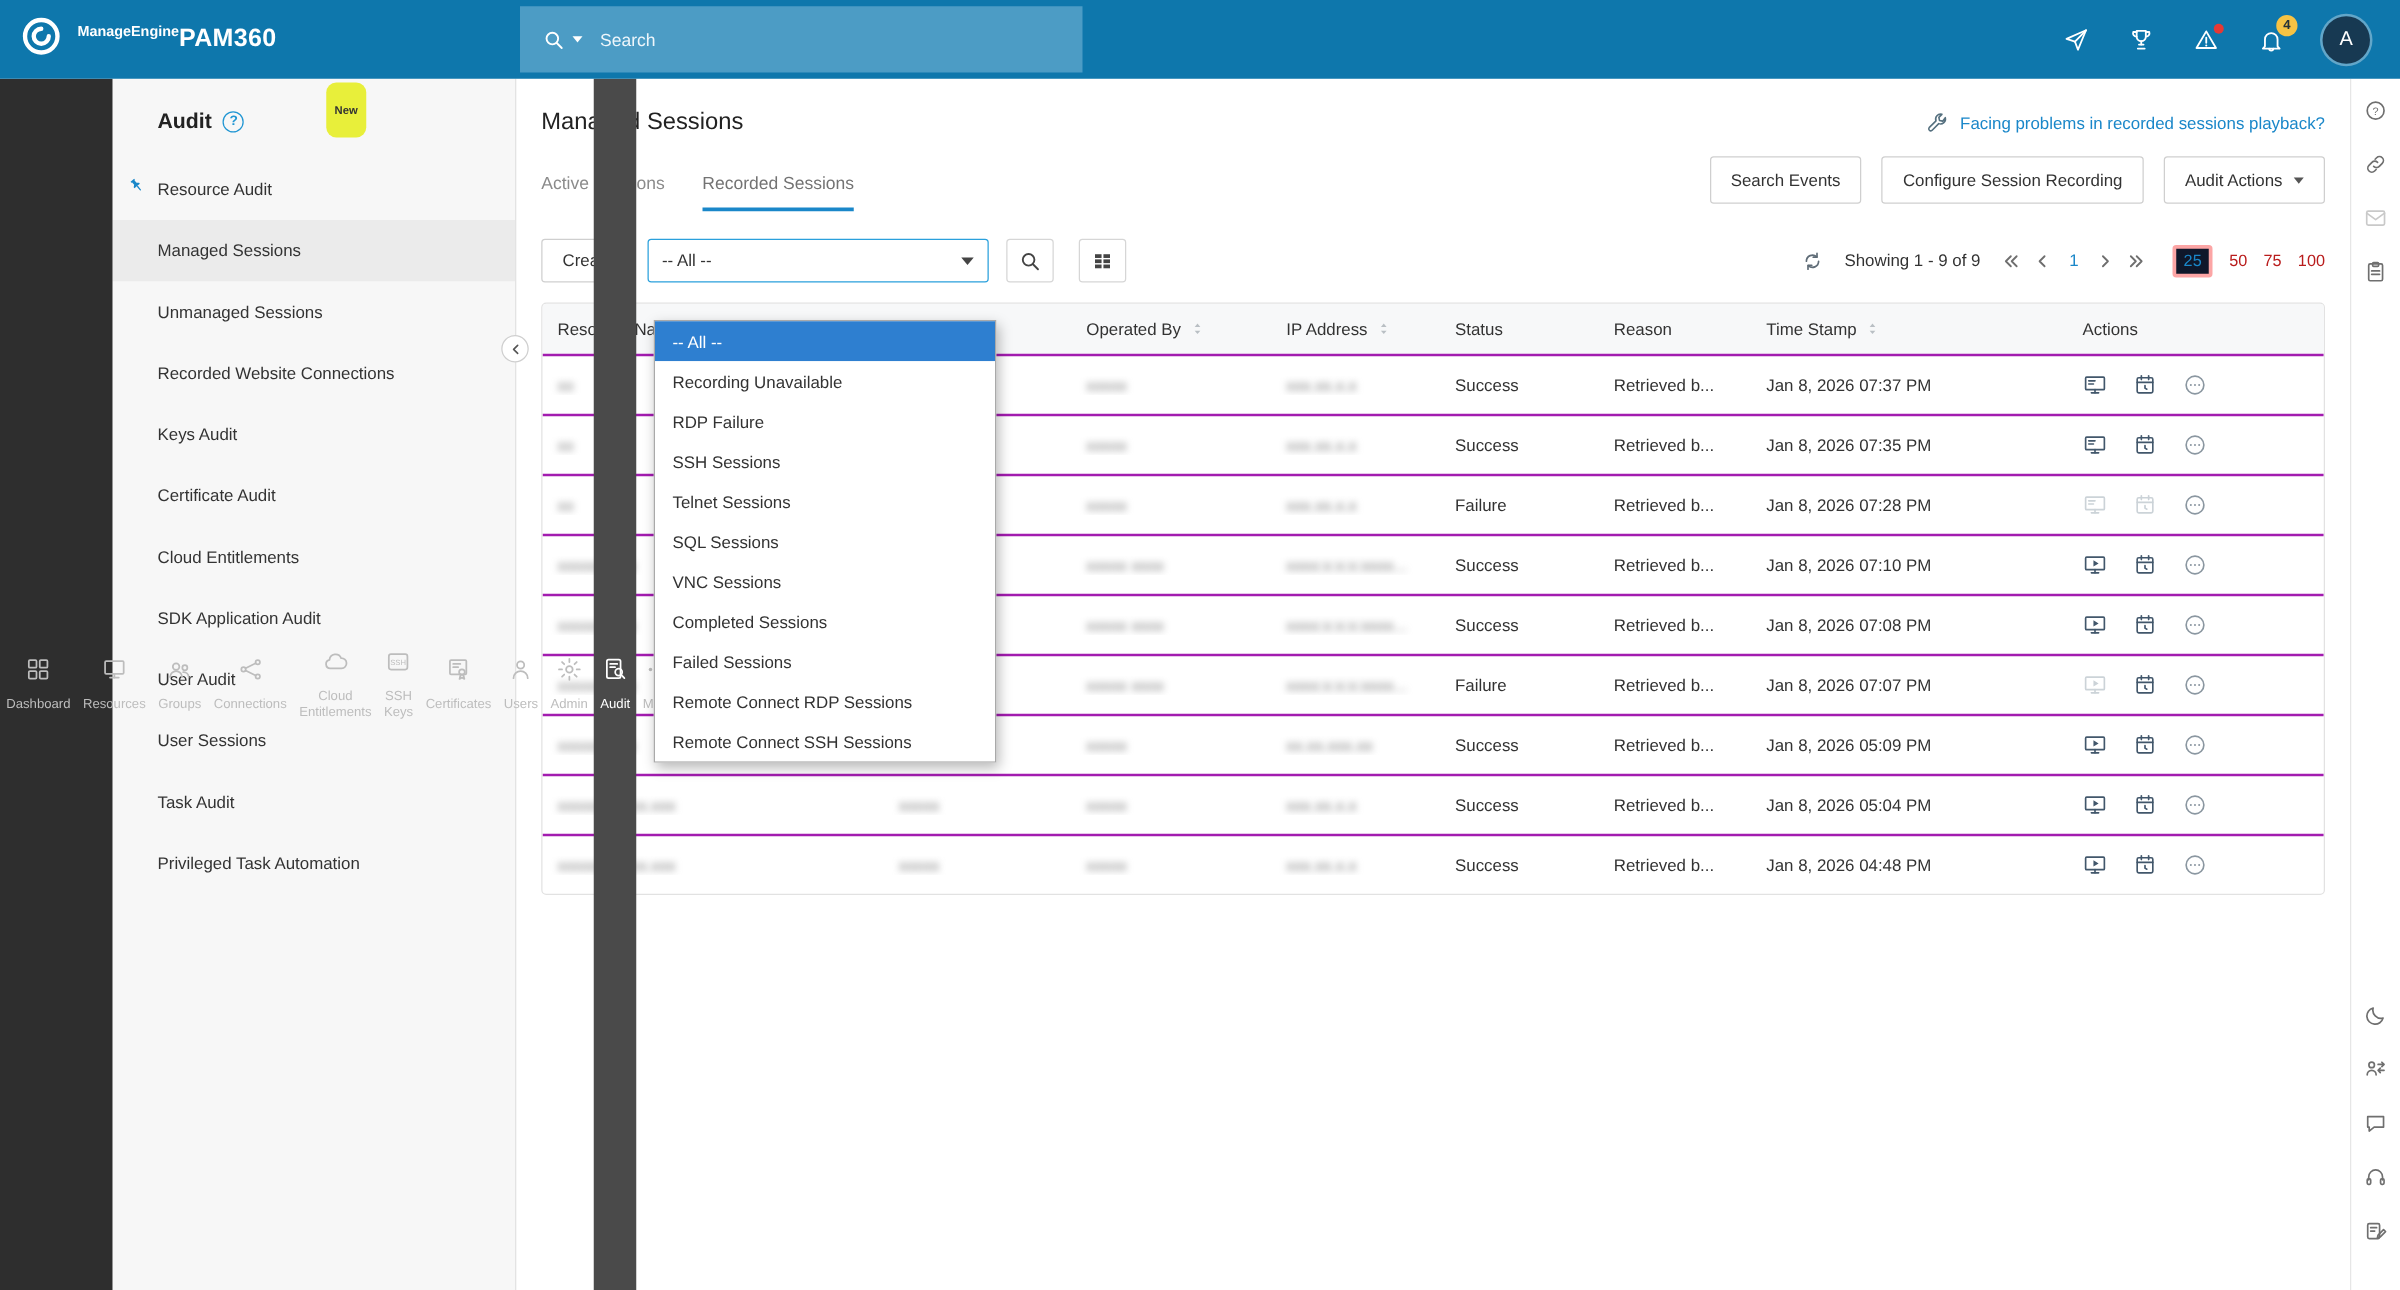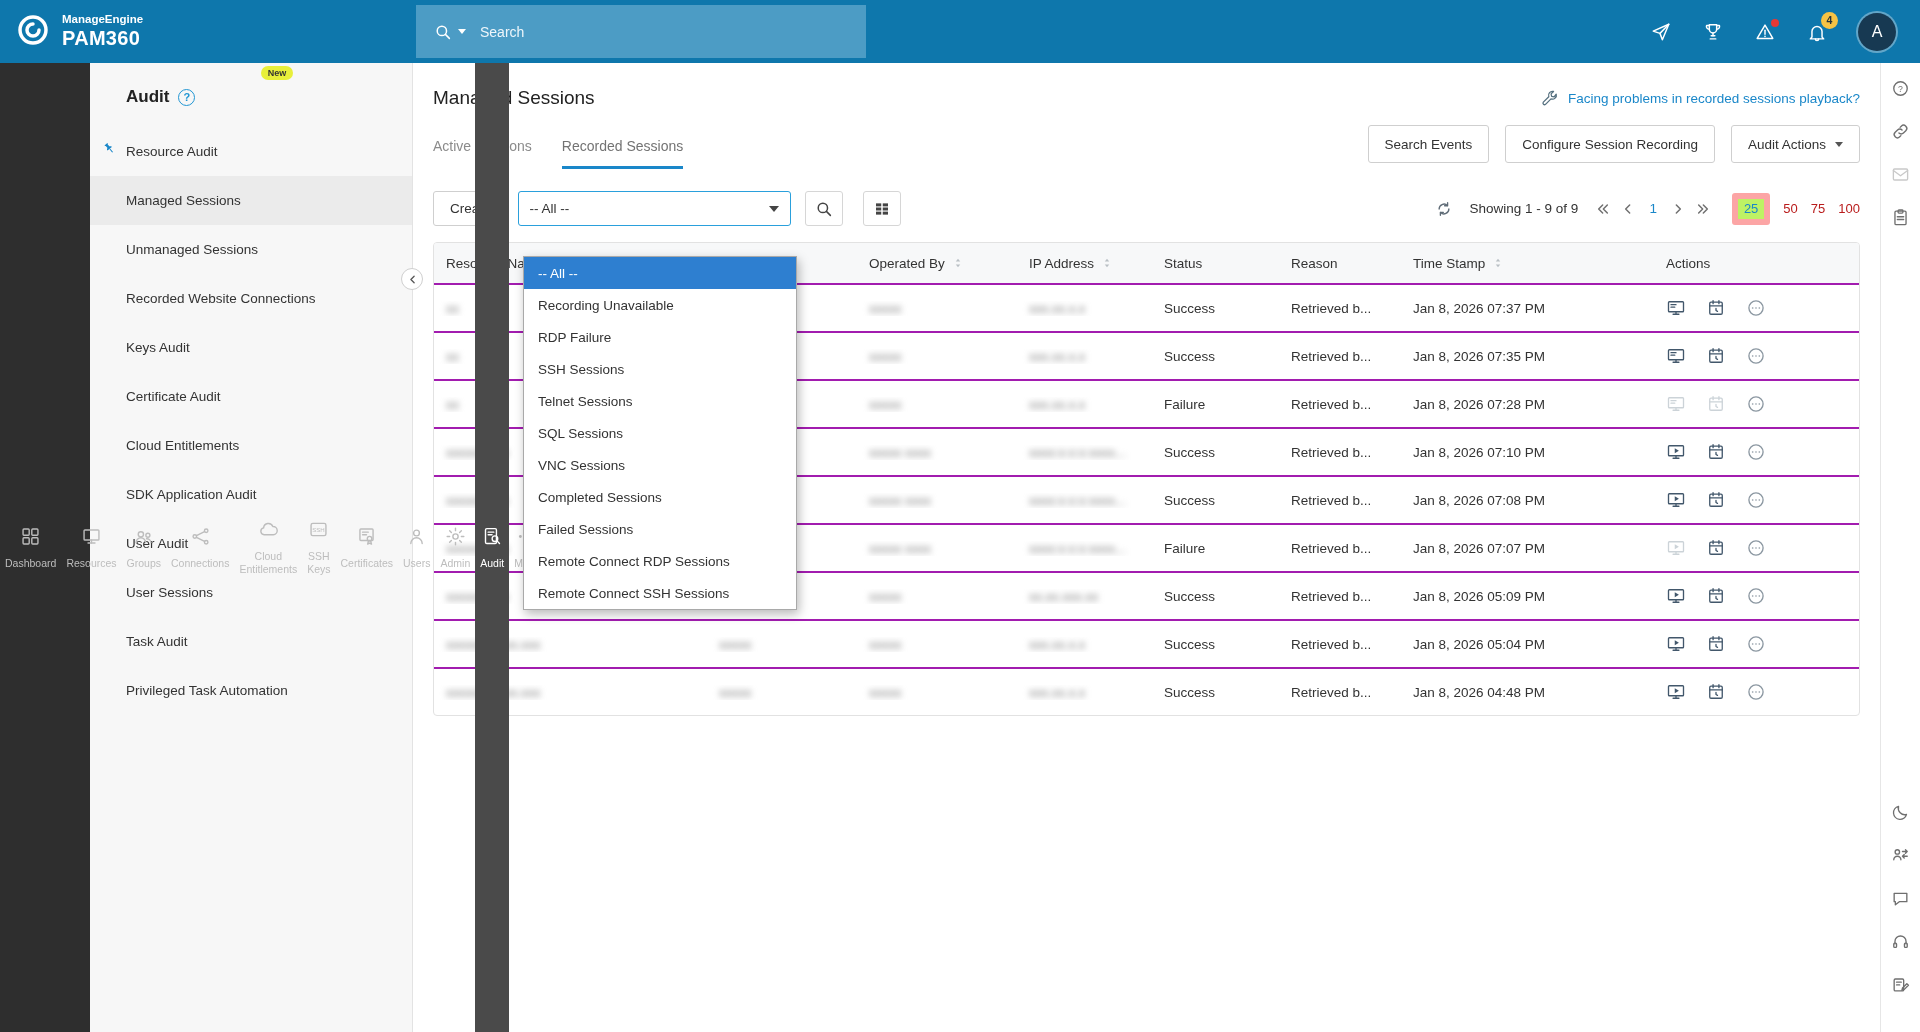--- a/index.html
+++ b/index.html
@@ -2,38 +2,38 @@
 <html><head>
 <meta charset="utf-8">
 <style>
   *{margin:0;padding:0;box-sizing:border-box}
   html,body{width:1920px;height:1032px;overflow:hidden;background:#fff;font-family:"Liberation Sans",sans-serif}
   body{position:relative}
 
   
   .topbar{position:absolute;top:0;left:0;right:0;height:63px;background:#0e77ac;display:flex;align-items:center;color:#fff;z-index:50}
   .brand{display:flex;align-items:center;gap:10px;padding-left:14px;width:416px}
-  .brand-text{display:flex;flex-direction:column;line-height:1.15}
+  .brand-text{display:flex;line-height:1.15}
   .b1{font-size:11.5px;font-weight:bold}
   .b2{font-size:20px;font-weight:bold;letter-spacing:.3px}
   .searchbar{width:450px;height:53px;background:#4c9cc5;display:flex;align-items:center;gap:6px;padding:0 18px;cursor:text}
   .s-caret{width:0;height:0;border-left:4px solid transparent;border-right:4px solid transparent;border-top:5px solid #fff;margin-right:8px}
   .s-text{font-size:14px;color:#eef6fb}
   .top-icons{margin-left:auto;display:flex;align-items:center;gap:30px;padding-right:24px}
   .top-icons>span{position:relative;cursor:pointer;display:flex}
   .red-dot{position:absolute;top:-2px;right:-3px;width:8px;height:8px;border-radius:50%;background:#e53935}
   .badge{position:absolute;top:-9px;right:-10px;min-width:17px;height:17px;border-radius:50%;background:#f6c344;color:#263238;font-size:10.5px;font-weight:bold;display:flex;align-items:center;justify-content:center;font-style:normal;padding:0 3px}
   .avatar{width:38px;height:38px;border-radius:50%;background:#173952;display:flex;align-items:center;justify-content:center;font-size:16px;color:#fff;box-shadow:0 0 0 2px rgba(255,255,255,.35);cursor:pointer}
 
   
   .left-rail{position:absolute;top:63px;left:0;bottom:0;width:90px;background:#2e2e2e;display:flex;flex-direction:row;z-index:40}
   .nav-item{position:relative;min-height:75px;display:flex;flex-direction:column;align-items:center;justify-content:center;gap:6px;color:#bdbdbd;cursor:pointer;padding:8px 0}
   .nav-item.active{background:#4a4a4a;color:#fff}
   .nav-lb{font-size:10.5px;text-align:center;line-height:1.2;padding:0 5px}
-  .new-badge{position:absolute;top:3px;right:9px;background:#e8ef3a;color:#333;font-size:9px;font-weight:bold;padding:2px 7px;border-radius:8px}
+  .new-badge{position:absolute;top:3px;right:9px;background:#e8ef3a;color:#333;font-size:9px;font-weight:bold;padding:17px 7px;border-radius:8px}
 
   
   .audit-panel{position:absolute;top:63px;left:90px;bottom:0;width:323px;background:#f7f7f7;border-right:1px solid #e3e3e3;z-index:30}
   .panel-title-row{display:flex;align-items:center;gap:9px;padding:24px 0 20px 36px}
   .panel-title{font-size:17px;font-weight:bold;color:#222}
   .help-circ{width:17px;height:17px;border-radius:50%;border:1.5px solid #2196d3;color:#2196d3;font-size:11px;display:flex;align-items:center;justify-content:center;cursor:pointer;font-weight:bold}
   .menu-item{position:relative;height:49px;display:flex;align-items:center;padding-left:36px;font-size:13.5px;color:#333;cursor:pointer}
   .menu-item.active{background:#ebebeb}
   .menu-pin{position:absolute;left:12px;top:14px;color:#1a87c9}
   .menu-pin svg{transform:rotate(-40deg)}
@@ -61,21 +61,21 @@
   .ibtn{width:38px;height:35px;background:#fff;border:1px solid #d6d6d6;border-radius:3px;display:flex;align-items:center;justify-content:center;color:#444;cursor:pointer;margin-left:14px}
   .ibtn + .ibtn{margin-left:20px}
 
   .paging{margin-left:auto;display:flex;align-items:center;gap:9px;color:#555}
   .refresh{color:#5f6c77;cursor:pointer;display:flex}
   .showing{font-size:13.5px;color:#333;margin:0 8px}
   .pg{cursor:pointer;display:flex;align-items:center;color:#6f6f6f}
   .pg.cur{color:#1a87c9;font-size:13.5px;padding:0 4px;cursor:pointer}
   .sizes{display:flex;align-items:center;gap:13px;margin-left:12px}
   .size{font-size:13px;color:#b91c1c;cursor:pointer}
-  .size.sel{color:#1a87c9;border:6px solid #fca5a5;border-radius:3px;padding:2.5px 6px;background:#bef264}
+  .size.sel{color:#1a87c9;border:3px solid #fca5a5;border-radius:3px;padding:2.5px 6px;background:#0f172a}
 
   
   .tbl{margin:16px 20px 0 20px;border:1px solid #e2e2e2;border-radius:4px;overflow:hidden}
   .gcols{display:grid;grid-template-columns:273px 150px 160px 135px 127px 122px 253px 1fr;align-items:center}
   .thead{background:#f7f8f9;height:40px;font-size:13.5px;color:#333}
   .th{display:flex;align-items:center;gap:7px;padding-left:12px;white-space:nowrap;overflow:hidden}
   .sort{color:#b9bfc4;display:flex;cursor:pointer}
   .trow{height:48px;border-top:2px solid #a21caf;font-size:13.5px;color:#333}
   .td{padding-left:12px;white-space:nowrap;overflow:hidden}
   .blur{filter:blur(3px);color:#7e7e7e;font-size:13px}

